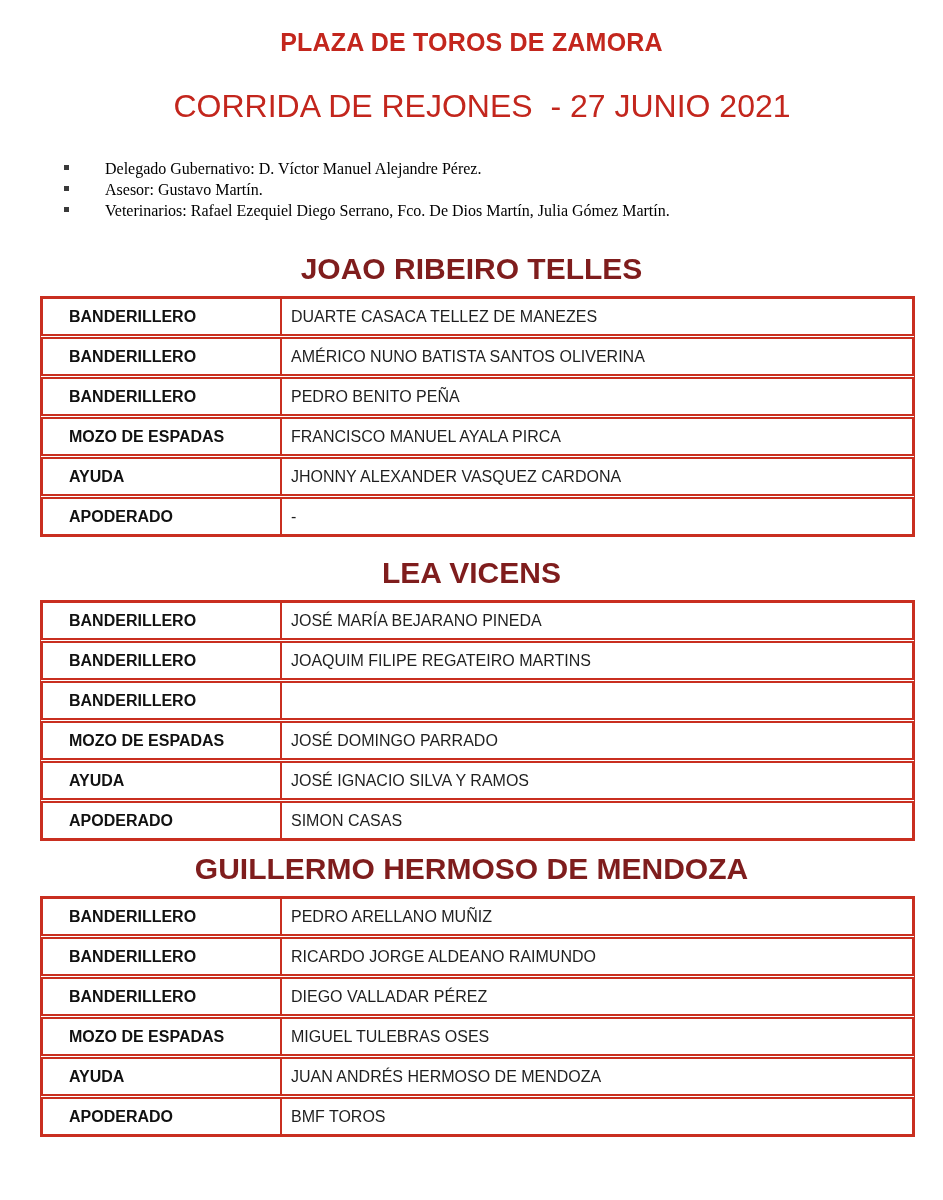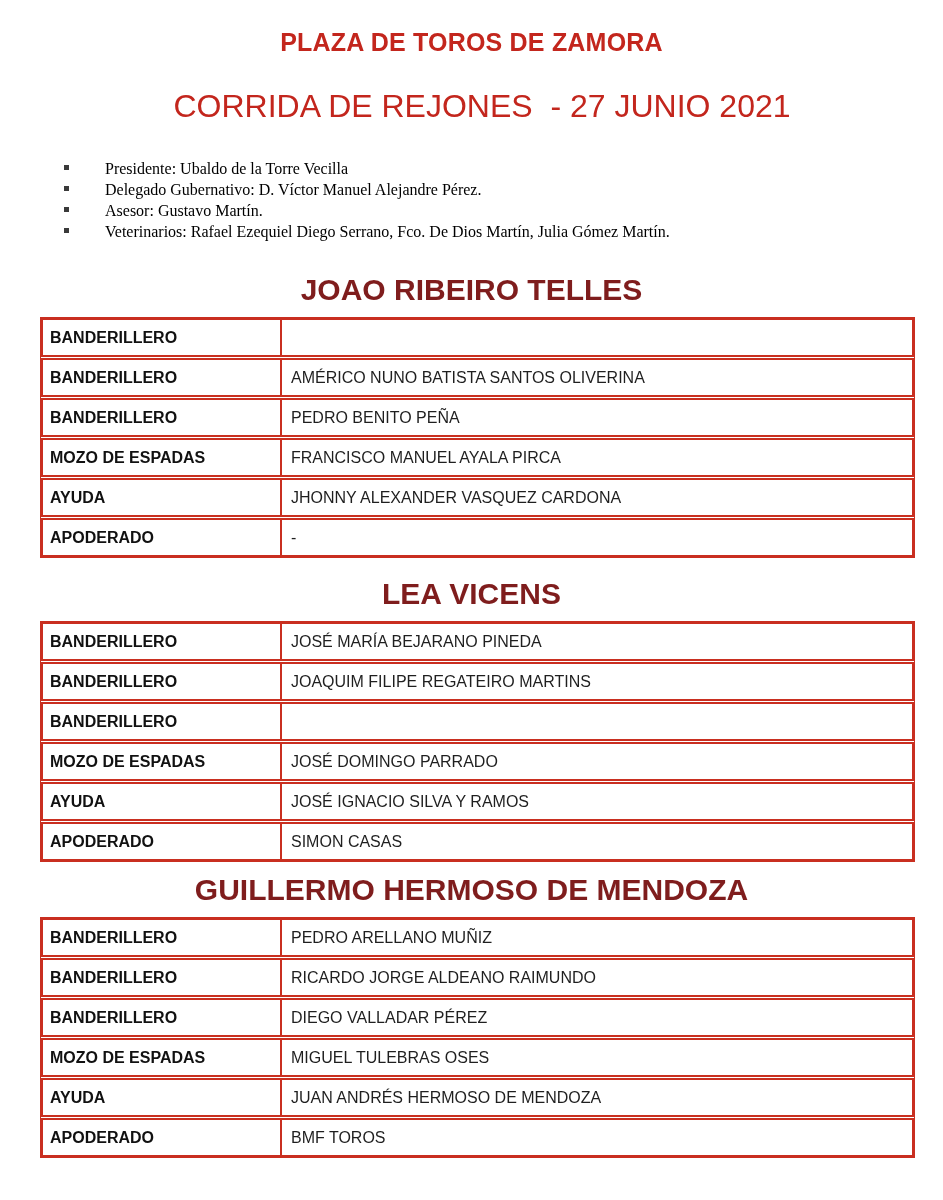--- a/index.html
+++ b/index.html
@@ -82,62 +82,59 @@
     display:flex;
     align-items:center;
     font-size:16px;
     overflow:hidden;
     white-space:nowrap;
   }
   .cell.role{
     width:239px;
     flex:0 0 239px;
     border-right:2px solid var(--tred);
-    padding-left:7px;
+    padding-left:26px;
     font-weight:bold;
     color:#111;
   }
   .cell.name{
     flex:1 1 auto;
     padding-left:9px;
     color:#1f1f1f;
   }
 </style>
 </head>
 <body>
 
 <div class="page">
 
   <h1 class="doc-title">PLAZA DE TOROS DE ZAMORA</h1>
   <h2 class="doc-subtitle">CORRIDA DE REJONES  - 27 JUNIO 2021</h2>
 
   <ul class="officials">
-    <li>
-      <span class="bullet"></span>
-      <span>Presidente: Ubaldo de la Torre Vecilla</span>
-    </li>
     <li>
       <span class="bullet"></span>
       <span>Delegado Gubernativo: D. Víctor Manuel Alejandre Pérez.</span>
     </li>
     <li>
       <span class="bullet"></span>
       <span>Asesor: Gustavo Martín.</span>
     </li>
     <li>
       <span class="bullet"></span>
       <span>Veterinarios: Rafael Ezequiel Diego Serrano, Fco. De Dios Martín, Julia Gómez Martín.</span>
     </li>
   </ul>
 
   <section>
     <h2 class="section-title mt-a">JOAO RIBEIRO TELLES</h2>
     <div class="rtable">
         <div class="trow">
           <div class="cell role">BANDERILLERO</div>
+          <div class="cell name">DUARTE CASACA TELLEZ DE MANEZES</div>
         </div>
         <div class="trow">
           <div class="cell role">BANDERILLERO</div>
           <div class="cell name">AMÉRICO NUNO BATISTA SANTOS OLIVERINA</div>
         </div>
         <div class="trow">
           <div class="cell role">BANDERILLERO</div>
           <div class="cell name">PEDRO BENITO PEÑA</div>
         </div>
         <div class="trow">

